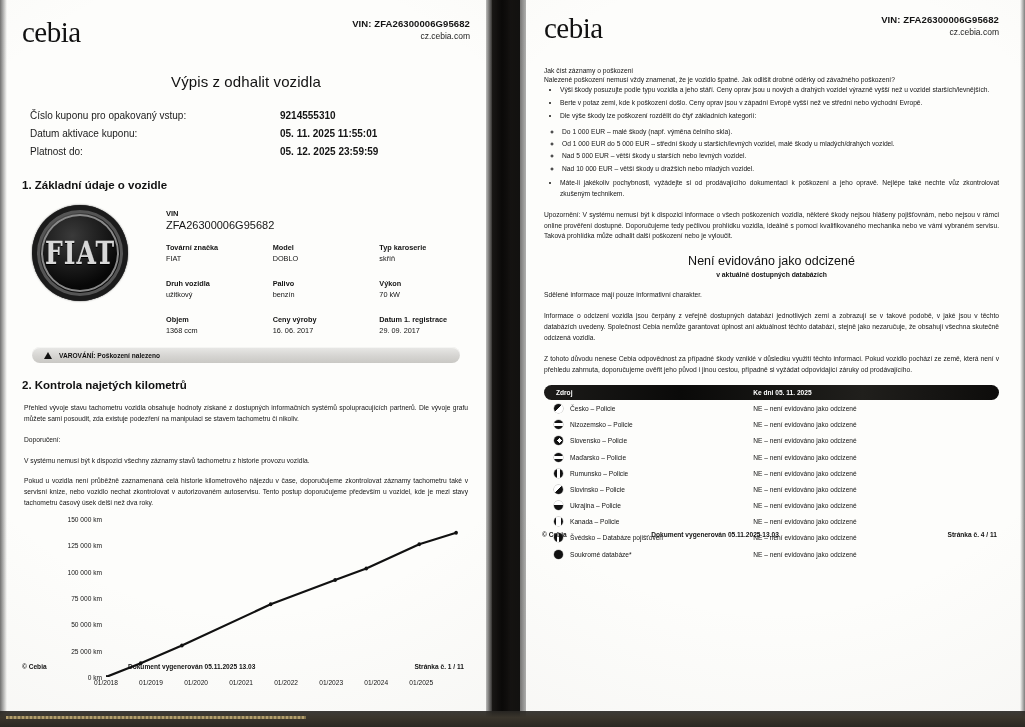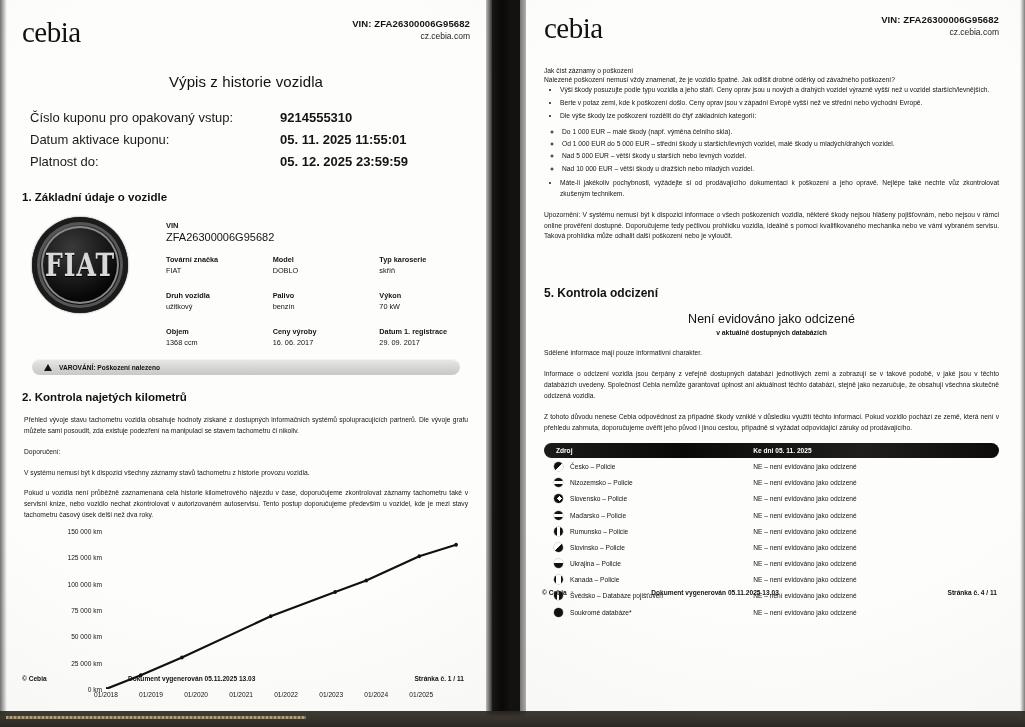--- a/index.html
+++ b/index.html
@@ -85,21 +85,21 @@
   h1.doc-title {
     text-align: center; font-size: 15px; font-weight: 500;
     margin: 26px 0 20px; letter-spacing: .1px; color:#111;
   }
   h2.sec-title {
     text-align: left; font-size: 11.5px; font-weight: bold;
     margin: 14px 0 12px; color: #111;
   }
 
   
-  .kv-row { display: flex; font-size: 13px; margin-bottom: 7px; }
+  .kv-row { display: flex; font-size: 10px; margin-bottom: 7px; }
   .kv-row .k { width: 250px; color: #1a1a1a; }
   .kv-row .v { font-weight: bold; }
 
   
   .veh-wrap { display: flex; gap: 8px; align-items: flex-start; margin-top: 4px; }
   .fiat-logo {
     width: 96px; height: 96px; flex: 0 0 96px;
     border-radius: 50%;
     background:
       radial-gradient(circle at 38% 30%, #6f6f6f 0%, #2a2a2a 34%, #0c0c0c 62%, #000 100%);
@@ -222,21 +222,21 @@
     <div class="inner" style="padding: 18px 22px 0 22px;">
 
       <div class="pg-header">
         <div class="logo">cebia</div>
         <div class="vinbox">
           <div class="vin-line">VIN: ZFA26300006G95682</div>
           <div class="url-line">cz.cebia.com</div>
         </div>
       </div>
 
-      <h1 class="doc-title">Výpis z historie vozidla</h1>
+      <h1 class="doc-title">Výpis z odhalit vozidla</h1>
 
       <div style="padding: 0 8px 0 8px;">
         <div class="kv-row">
           <div class="k">Číslo kuponu pro opakovaný vstup:</div>
           <div class="v">9214555310</div>
         </div>
         <div class="kv-row">
           <div class="k">Datum aktivace kuponu:</div>
           <div class="v">05. 11. 2025 11:55:01</div>
         </div>
@@ -377,21 +377,20 @@
           <li>Od 1 000 EUR do 5 000 EUR – střední škody u starších/levných vozidel, malé škody u mladých/drahých vozidel.</li>
           <li>Nad 5 000 EUR – větší škody u starších nebo levných vozidel.</li>
           <li>Nad 10 000 EUR – větší škody u dražších nebo mladých vozidel.</li>
         </ul>
         <ul class="bul" style="margin-top:0;">
           <li>Máte-li jakékoliv pochybnosti, vyžádejte si od prodávajícího dokumentaci k poškození a jeho opravě. Nejlépe také nechte vůz zkontrolovat zkušeným technikem.</li>
         </ul>
         <p class="body" style="margin-top:10px;">Upozornění: V systému nemusí být k dispozici informace o všech poškozeních vozidla, některé škody nejsou hlášeny pojišťovnám, nebo nejsou v rámci online prověření dostupné. Doporučujeme tedy pečlivou prohlídku vozidla, ideálně s pomocí kvalifikovaného mechanika nebo ve vámi vybraném servisu. Taková prohlídka může odhalit další poškození nebo je vyloučit.</p>
       </div>
 
-      <h2 class="sec-title" style="margin-top:44px;font-size:12px;">5. Kontrola odcizení</h2>
 
       <div class="big-status">Není evidováno jako odcizené</div>
       <div class="sub-status">v aktuálně dostupných databázích</div>
 
       <div>
         <p class="body">Sdělené informace mají pouze informativní charakter.</p>
         <p class="body" style="margin-top:10px;">Informace o odcizení vozidla jsou čerpány z veřejně dostupných databází jednotlivých zemí a zobrazují se v takové podobě, v jaké jsou v těchto databázích uvedeny. Společnost Cebia nemůže garantovat úplnost ani aktuálnost těchto databází, stejně jako nezaručuje, že obsahují všechna skutečně odcizená vozidla.</p>
         <p class="body" style="margin-top:10px;">Z tohoto důvodu nenese Cebia odpovědnost za případné škody vzniklé v důsledku využití těchto informací. Pokud vozidlo pochází ze země, která není v přehledu zahrnuta, doporučujeme ověřit jeho původ i jinou cestou, případně si vyžádat odpovídající záruky od prodávajícího.</p>
       </div>
 

